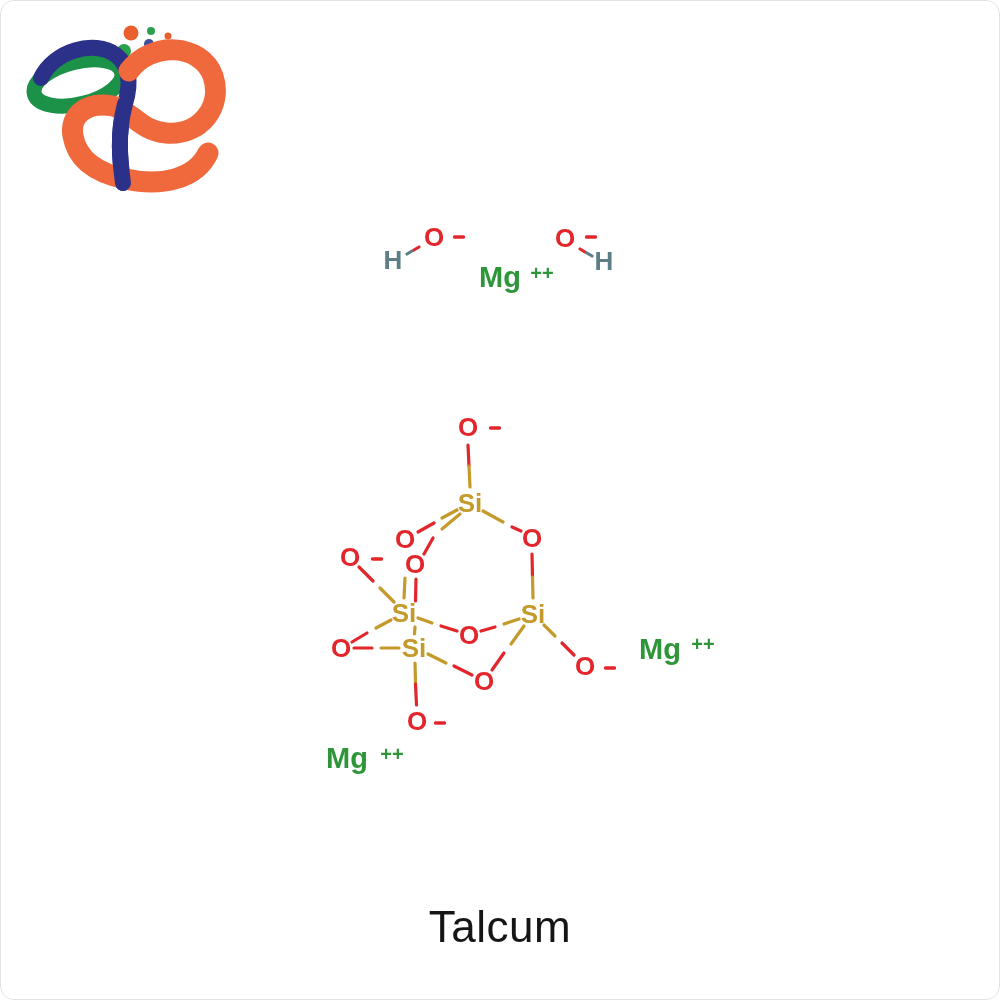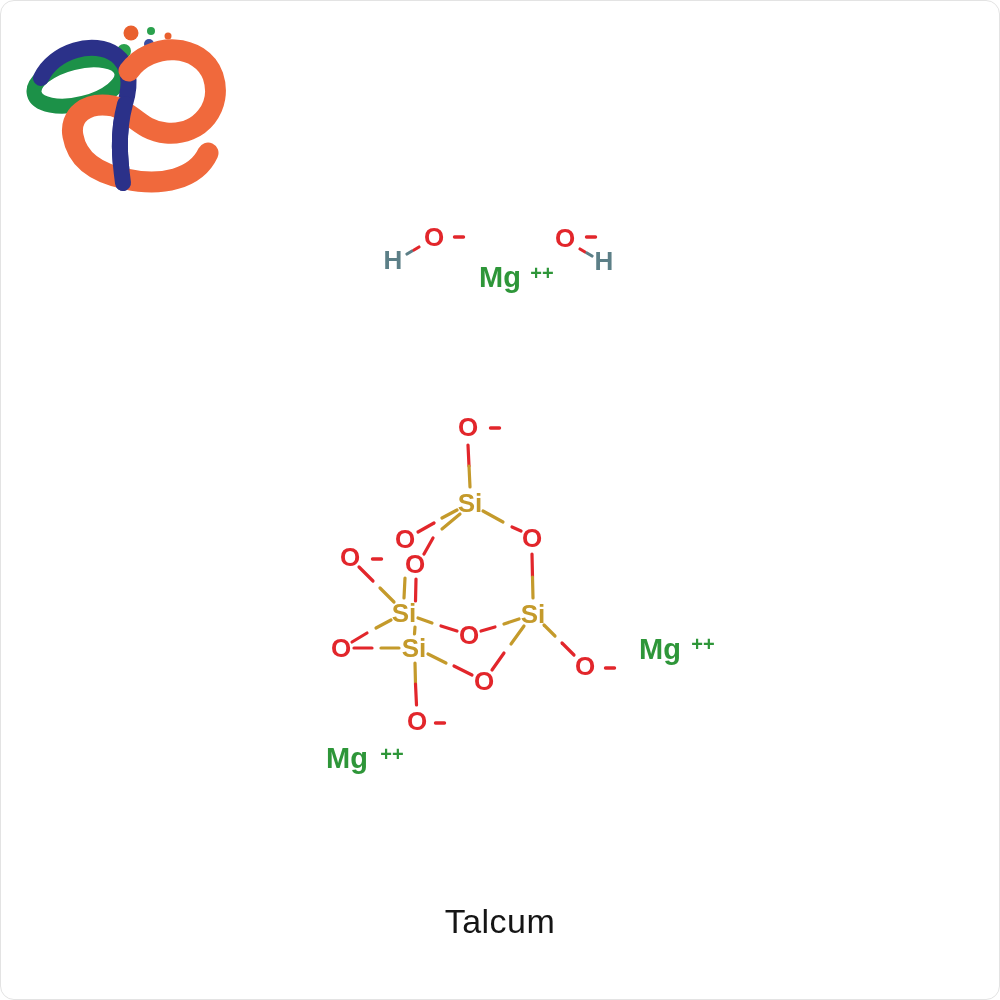--- a/index.html
+++ b/index.html
@@ -6,21 +6,21 @@
   .canvas{
     position:relative;width:998px;height:998px;background:#fff;
     border:1px solid #e3e3e3;border-radius:14px;overflow:hidden;
     font-family:"Liberation Sans",sans-serif;
   }
   .logo{position:absolute;left:25px;top:12px;width:205px;height:182px;}
   .mol{position:absolute;left:0;top:0;width:998px;height:998px;}
   .mol text{font-family:"Liberation Sans",sans-serif;font-weight:bold;}
   .caption{
     position:absolute;left:0;top:901px;width:100%;text-align:center;
-    font-size:34px;font-weight:400;color:#151515;letter-spacing:0.5px;
+    font-size:44px;font-weight:400;color:#151515;letter-spacing:0.5px;
   }
 </style>
 </head>
 <body>
 
 <div class="canvas">
 
   <svg class="logo" viewBox="0 0 205 182" aria-hidden="true">
     <g>
       <circle cx="105" cy="20" r="7.5" fill="var(--dot-orange)"></circle>

